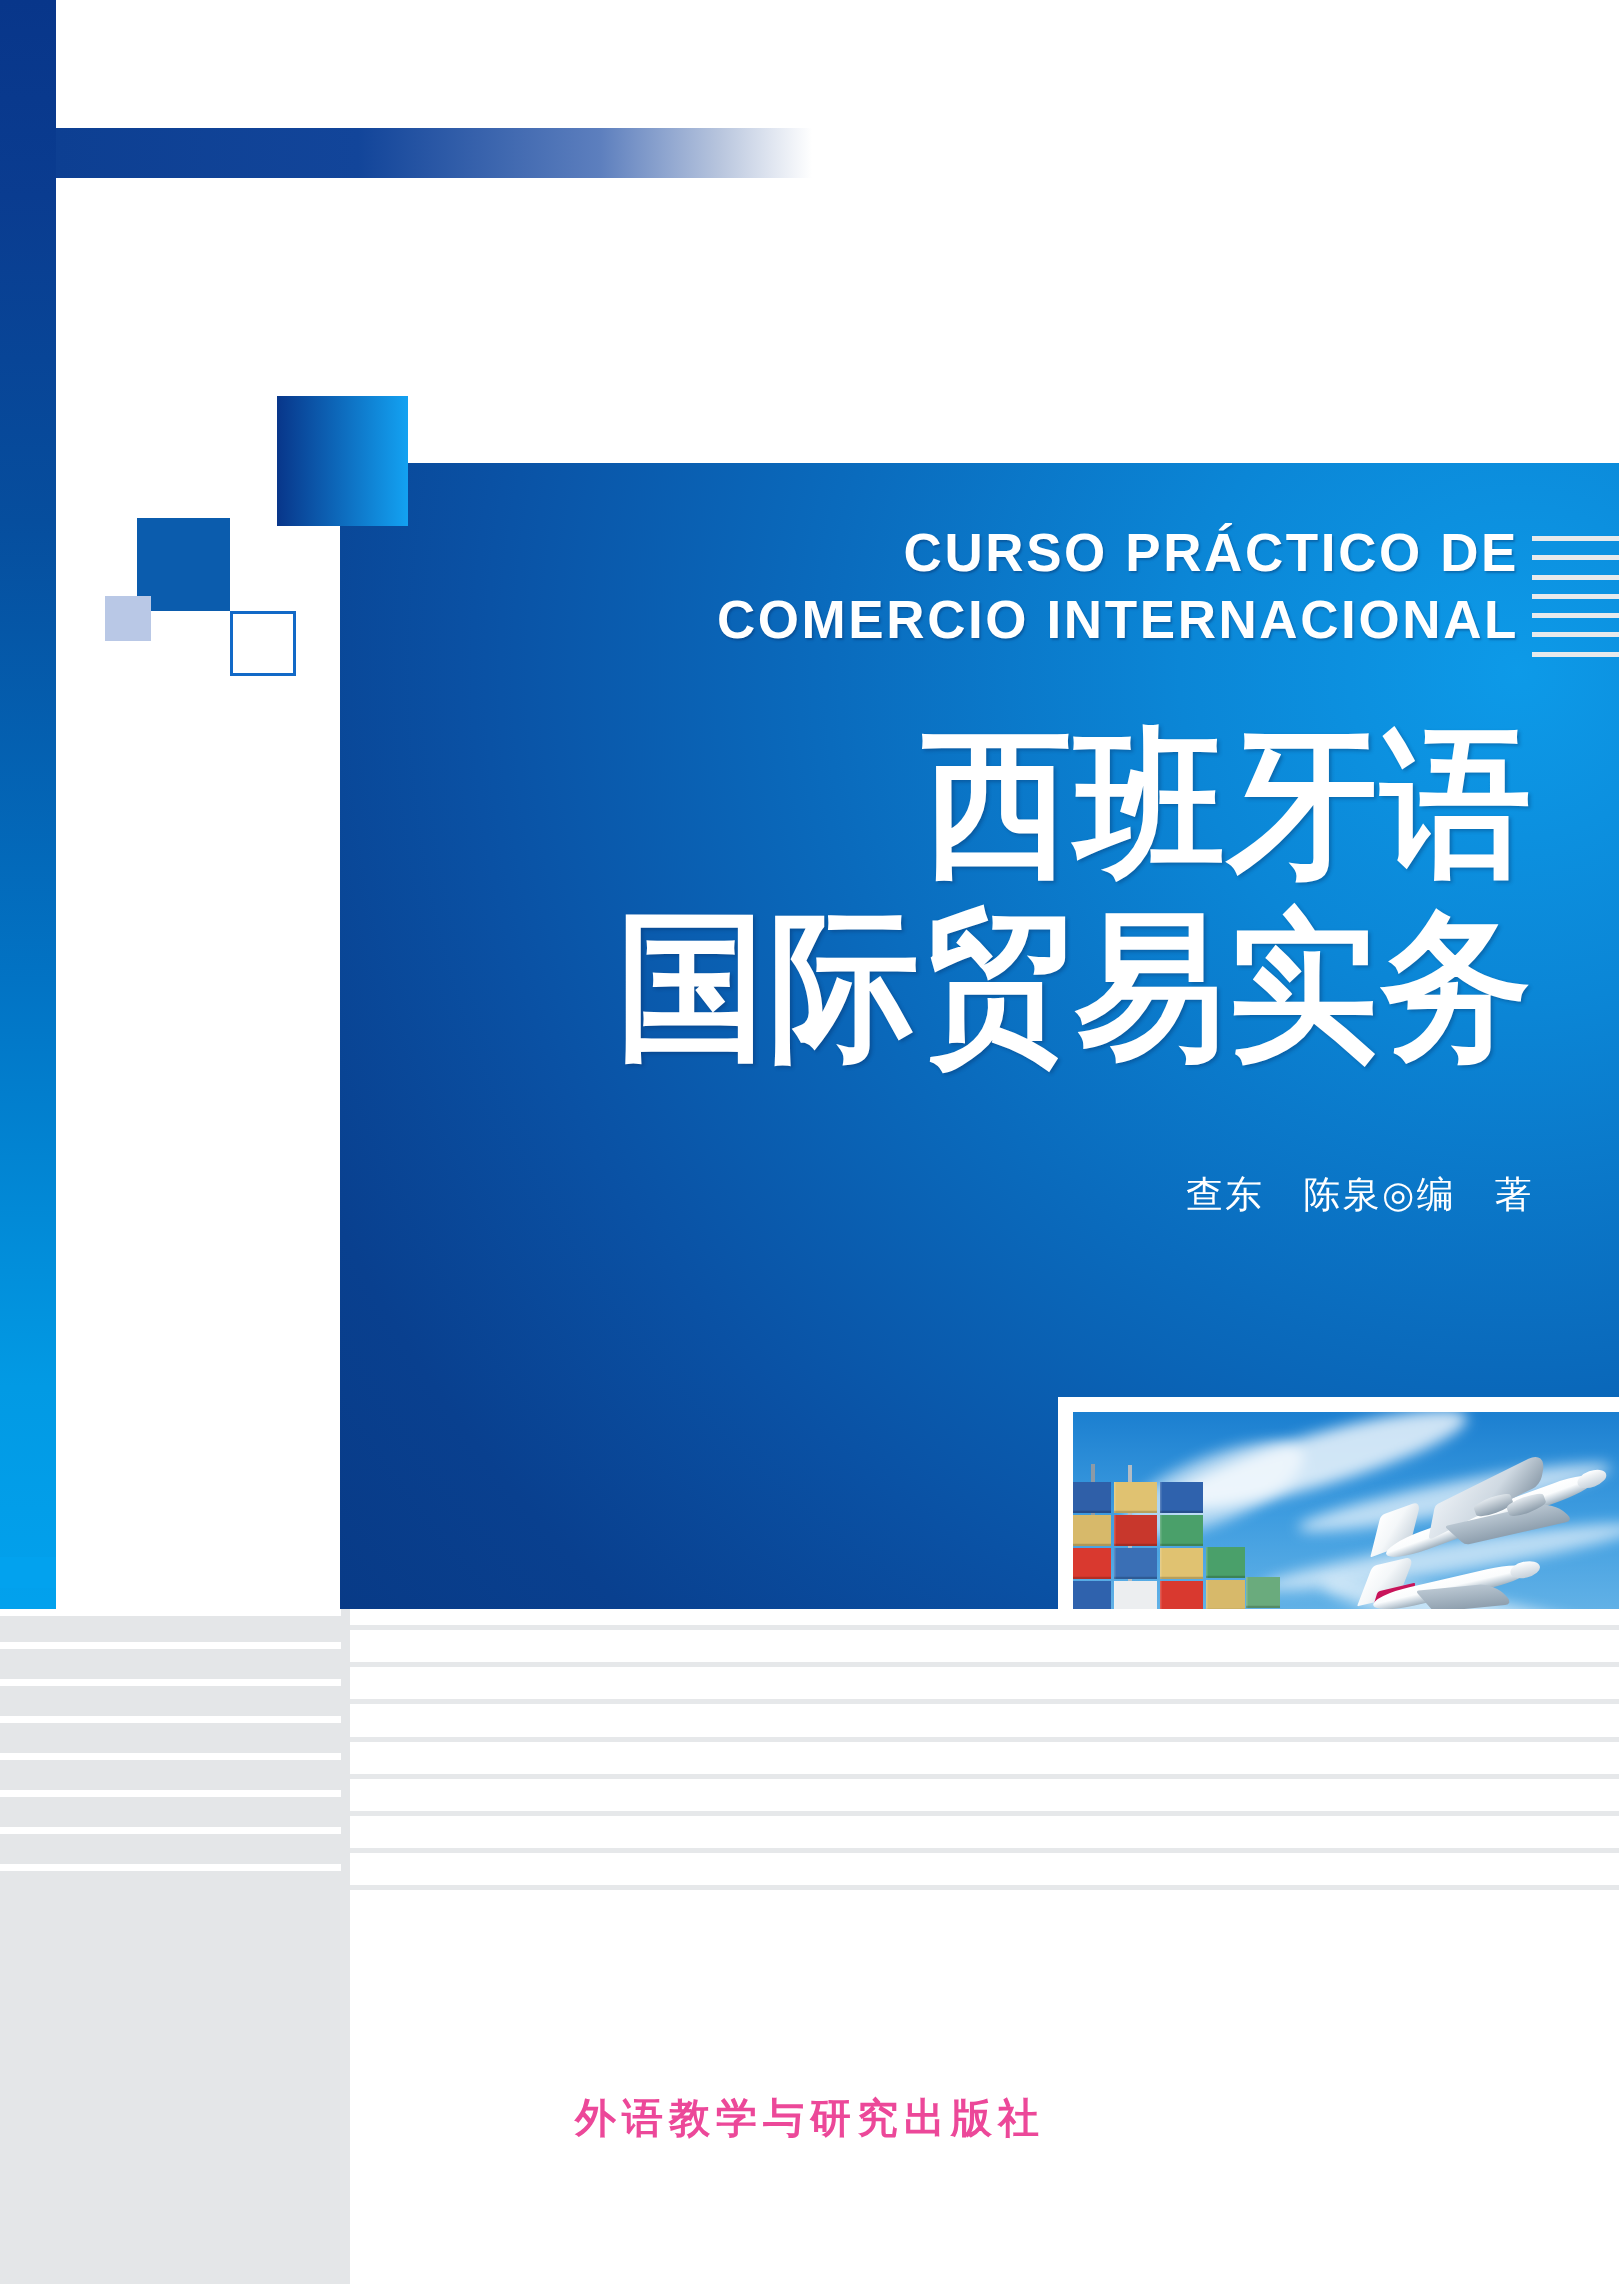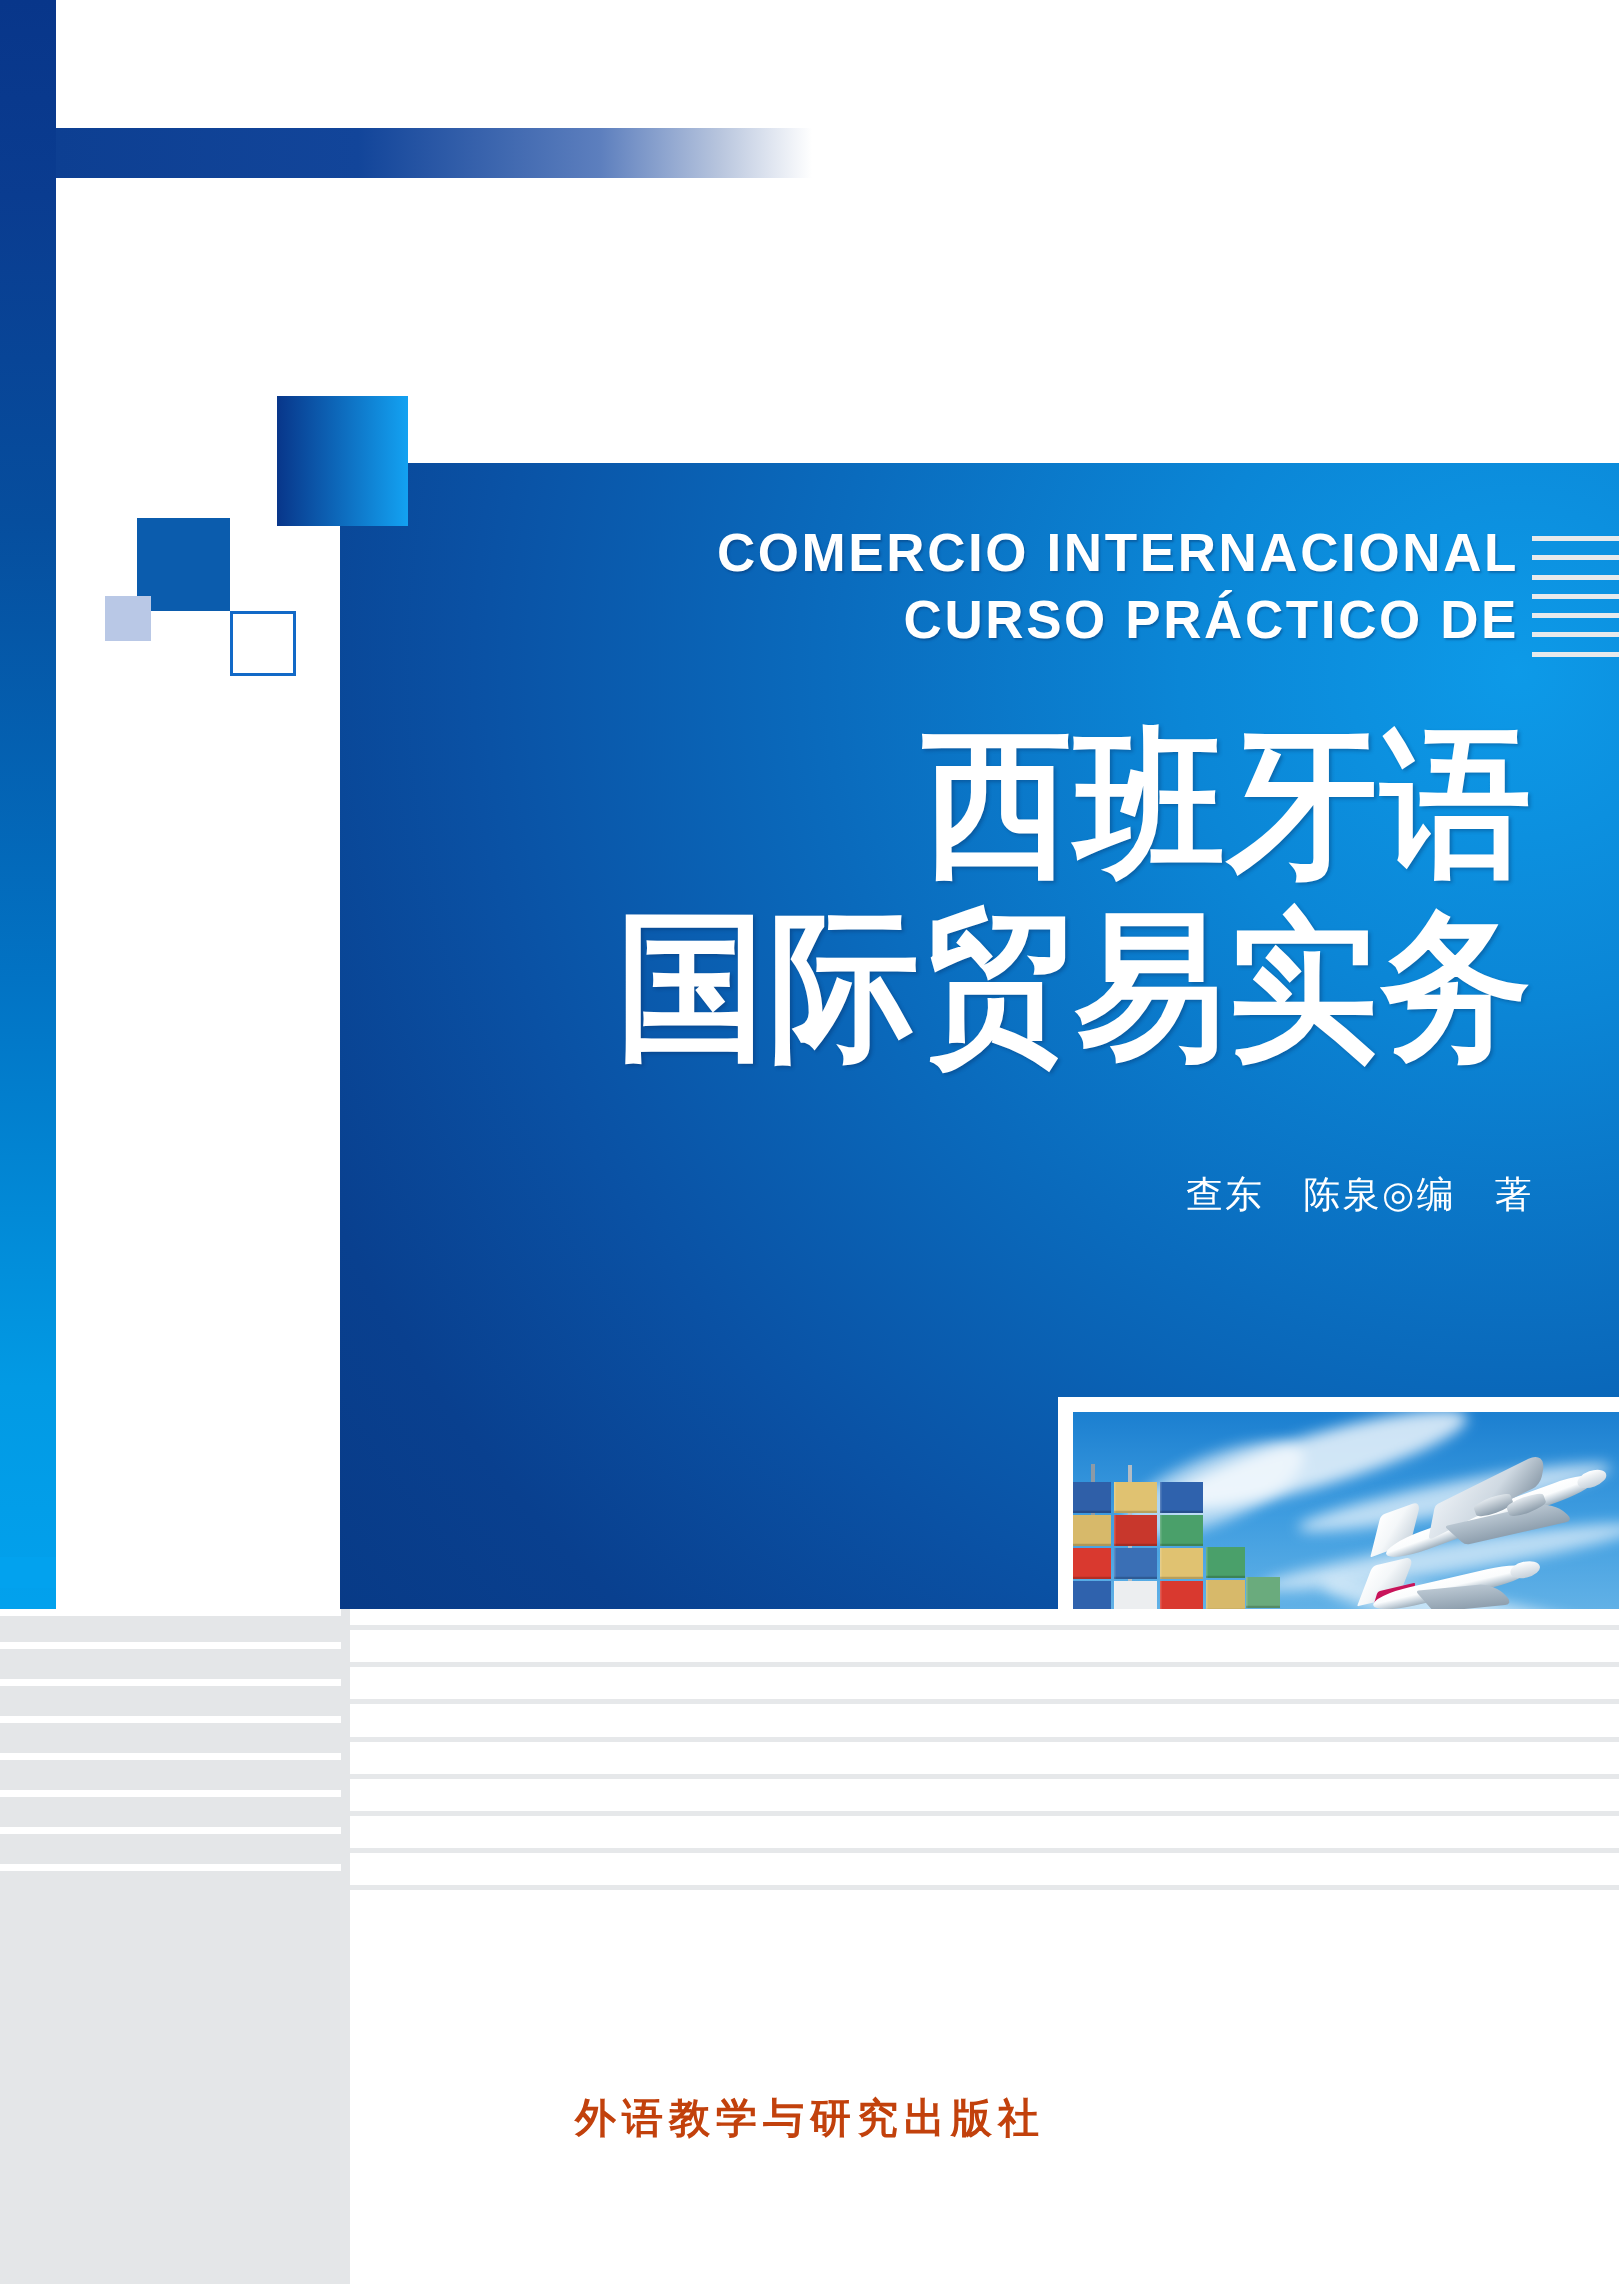--- a/index.html
+++ b/index.html
@@ -367,21 +367,21 @@
   .publisher {
     position: absolute;
     left: 0;
     top: 2091px;
     width: 1620px;
     text-align: center;
     font-family: Liberation Serif, serif;
     font-weight: 700;
     font-size: 41px;
     letter-spacing: 6px;
-    color: #c2410c;
+    color: #ec4899;
   }
 </style>
 </head>
 <body>
 
 <div id="cover">
 
   <div class="left-bar"></div>
 
   <div class="series-banner"></div>
@@ -398,22 +398,22 @@
       <i style="top: 0px;"></i>
       <i style="top: 19px;"></i>
       <i style="top: 39px;"></i>
       <i style="top: 58px;"></i>
       <i style="top: 77px;"></i>
       <i style="top: 96px;"></i>
       <i style="top: 116px;"></i>
     </div>
 
   <div class="es-title">
+    <span>CURSO PRÁCTICO DE</span>
     <span>COMERCIO INTERNACIONAL</span>
-    <span>CURSO PRÁCTICO DE</span>
   </div>
 
   <div class="cn-title">
     <span>西班牙语</span>
     <span>国际贸易实务</span>
   </div>
 
   <div class="authors">查东　陈泉◎编　著</div>
 
   <div class="photo-frame">

